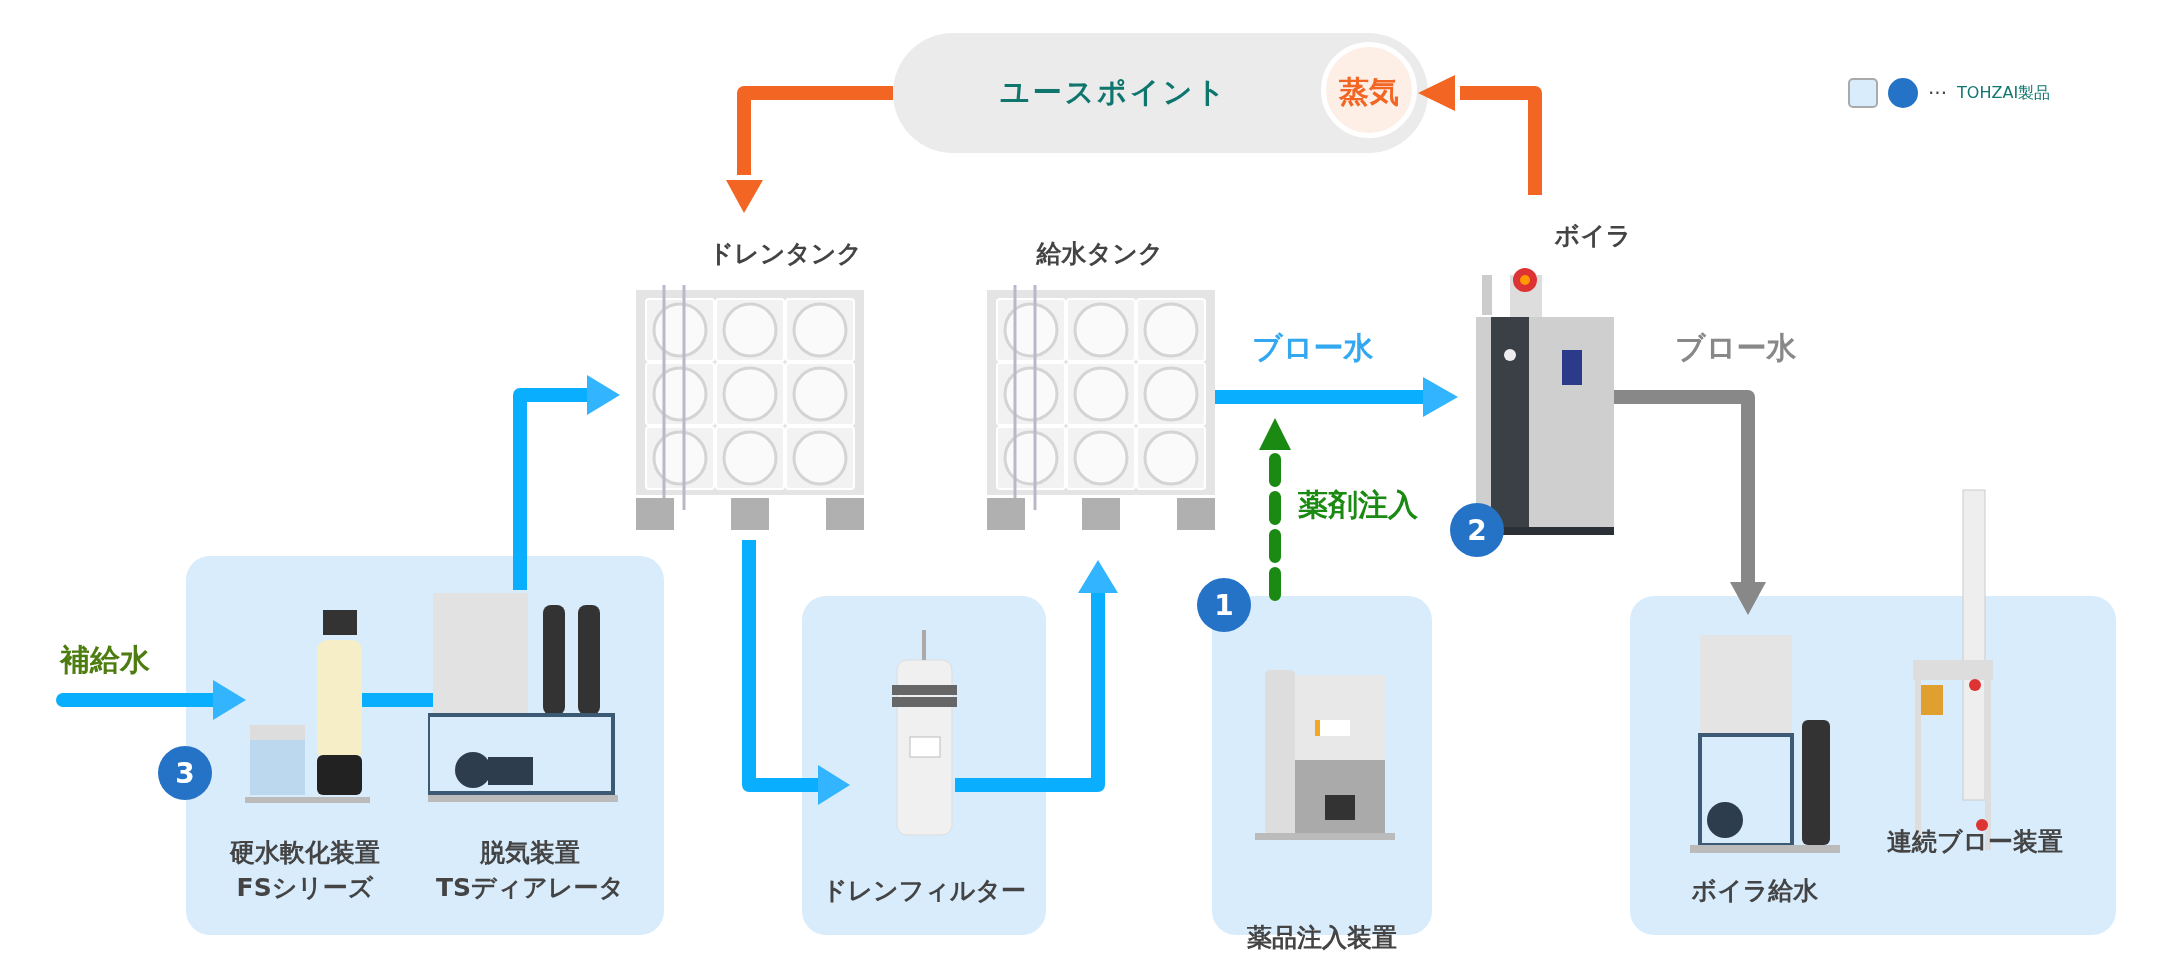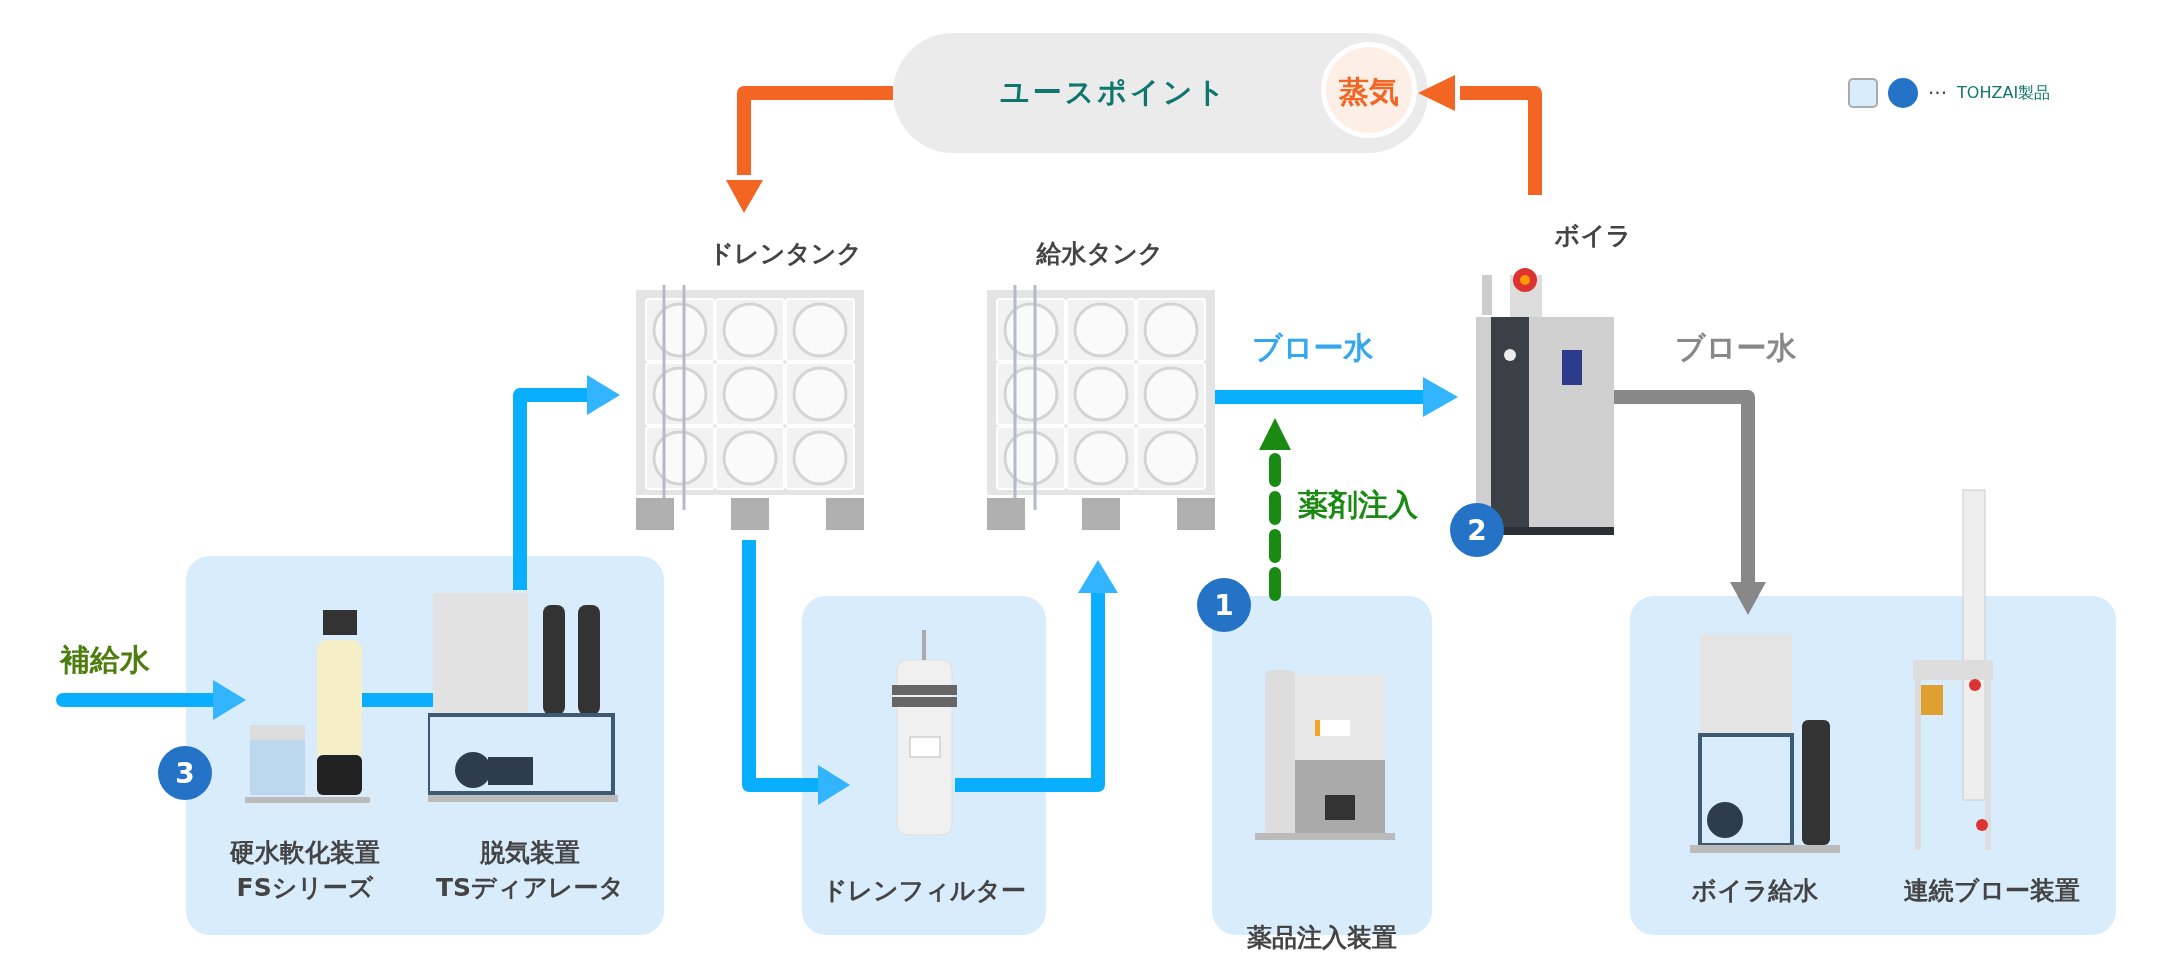--- a/index.html
+++ b/index.html
@@ -210,13 +210,13 @@
 
 <svg class="abs" style="left:1905px;top:485px;" width="130" height="375">
   <rect x="58" y="5" width="22" height="310" fill="#eee" stroke="#ccc"></rect>
   <rect x="8" y="175" width="80" height="20" fill="#ddd"></rect>
   <rect x="10" y="200" width="28" height="30" fill="#e0a030"></rect>
   <rect x="10" y="175" width="6" height="190" fill="#ddd"></rect>
   <rect x="80" y="175" width="6" height="190" fill="#ddd"></rect>
   <circle cx="70" cy="200" r="6" fill="#d33"></circle>
   <circle cx="77" cy="340" r="6" fill="#d33"></circle>
 </svg>
-<div class="label" style="left:1870px;top:873px;width:210px;text-align:right;">連続ブロー装置</div>
+<div class="label" style="left:1870px;top:824px;width:210px;">連続ブロー装置</div>
 
 </body></html>

